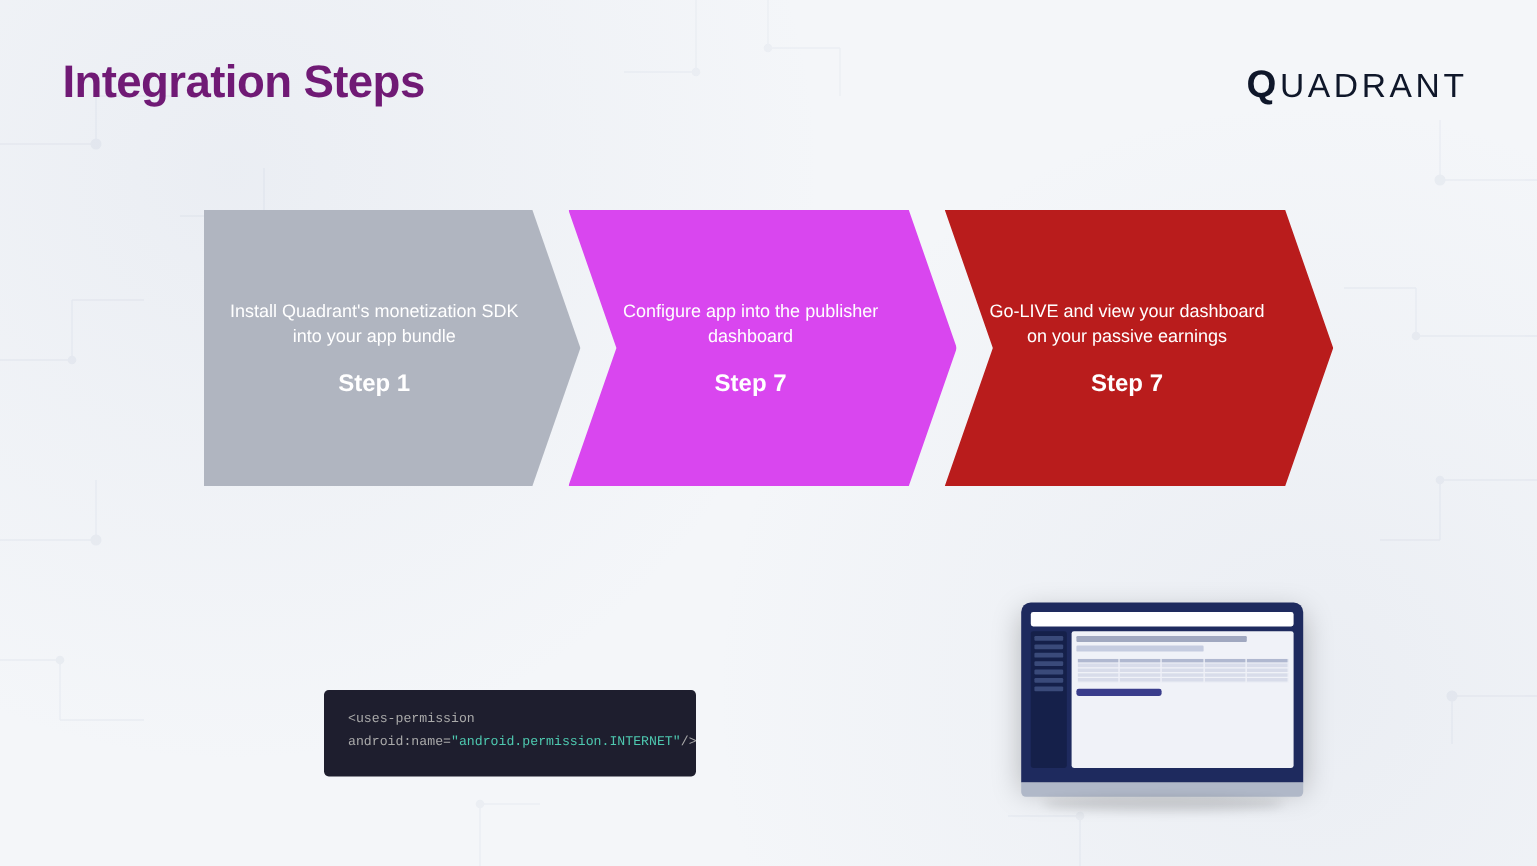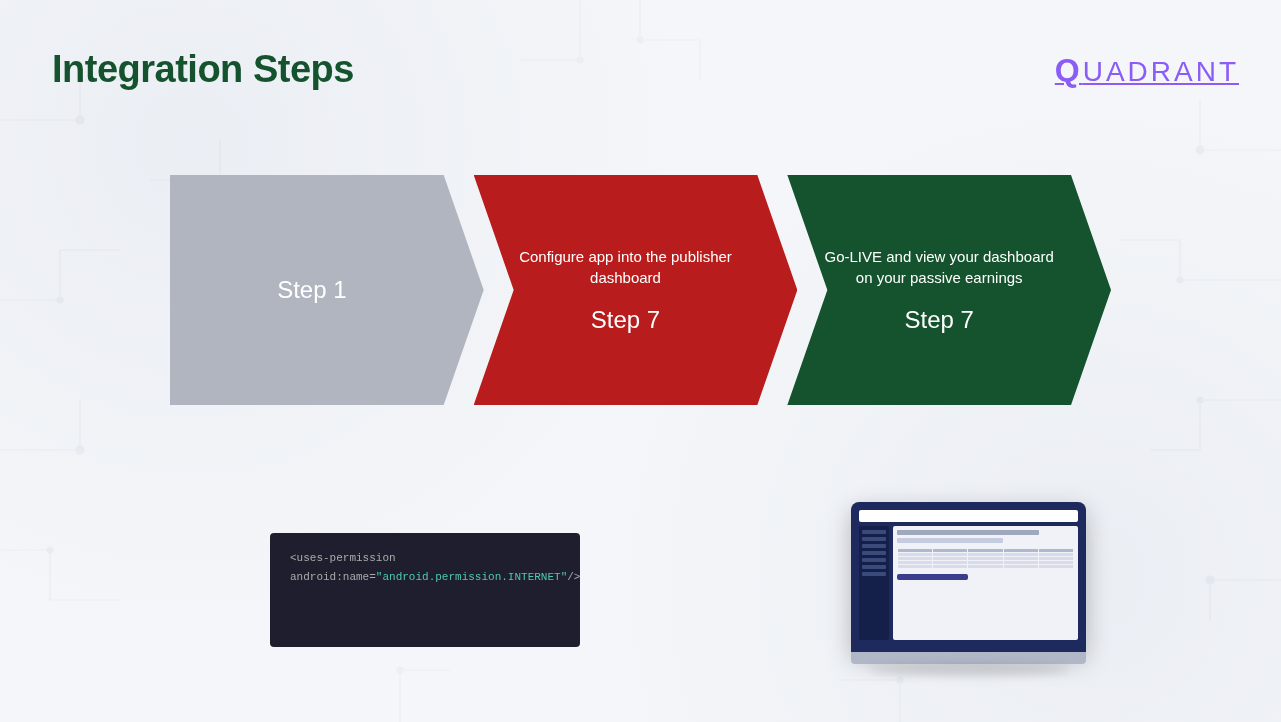--- a/index.html
+++ b/index.html
@@ -31,33 +31,32 @@
       overflow: hidden;
       opacity: 0.18;
     }
 
     .page-title {
       position: absolute;
       top: 48px;
       left: 52px;
       font-size: 38px;
       font-weight: 900;
-      color: #14532d;
+      color: #701a75;
       letter-spacing: -0.5px;
     }
 
     .logo {
       position: absolute;
       top: 52px;
-      right: 42px;
+      right: 58px;
       font-size: 28px;
       font-weight: 400;
-      color: #8b5cf6;
+      color: #0f172a;
       letter-spacing: 3px;
-      text-decoration: underline;
     }
 
     .logo span.q {
       font-weight: 900;
       font-size: 32px;
     }
 
     
     .steps-container {
       position: absolute;
@@ -82,44 +81,44 @@
       text-align: center;
       color: white;
     }
 
     .step:first-child {
       clip-path: polygon(0 0, calc(100% - 40px) 0, 100% 50%, calc(100% - 40px) 100%, 0 100%);
       padding-left: 20px;
     }
 
     .step-1 { background: #b0b5c0; }
-    .step-2 { background: #b91c1c; margin-left: -10px; }
-    .step-3 { background: #14532d; margin-left: -10px; }
+    .step-2 { background: #d946ef; margin-left: -10px; }
+    .step-3 { background: #b91c1c; margin-left: -10px; }
 
     .step-description {
       font-size: 15px;
       line-height: 1.4;
       margin-bottom: 18px;
       font-weight: 400;
       color: white;
     }
 
     .step-label {
-      font-size: 24px;
-      font-weight: 400;
+      font-size: 20px;
+      font-weight: 700;
       color: white;
     }
 
     
     .code-screenshot {
       position: absolute;
       bottom: 75px;
       left: 270px;
       width: 310px;
-      height: 114px;
+      height: 72px;
       background: #1e1e2e;
       border-radius: 4px;
       padding: 16px 20px;
       font-family: 'Courier New', monospace;
       font-size: 11px;
       line-height: 1.7;
       color: #ccc;
     }
 
     .code-screenshot .perm-tag { color: #aaa; }
@@ -279,20 +278,21 @@
 
 <h1 class="page-title">Integration Steps</h1>
 
 <div class="logo">
   <span class="q">Q</span><span>UADRANT</span>
 </div>
 
 <div class="steps-container">
 
   <div class="step step-1">
+    <div class="step-description">Install Quadrant's monetization SDK into your app bundle</div>
     <div class="step-label">Step 1</div>
   </div>
 
   <div class="step step-2">
     <div class="step-description">Configure app into the publisher dashboard</div>
     <div class="step-label">Step 7</div>
   </div>
 
   <div class="step step-3">
     <div class="step-description">Go-LIVE and view your dashboard on your passive earnings</div>

